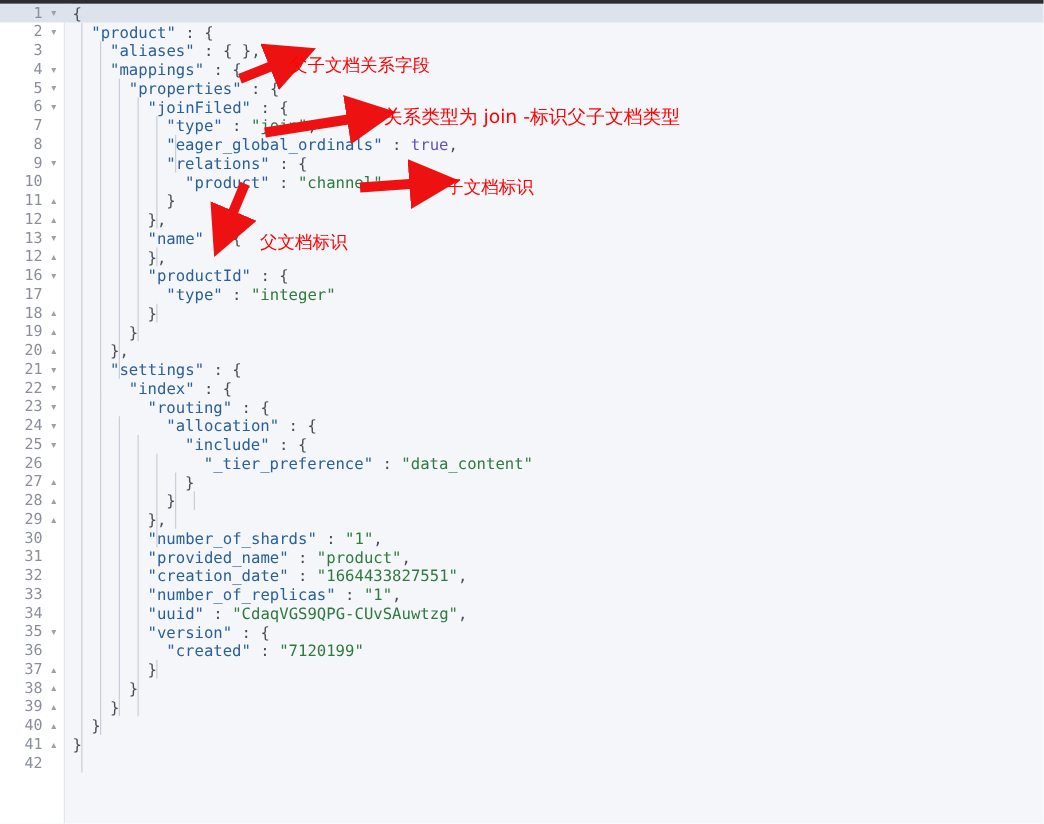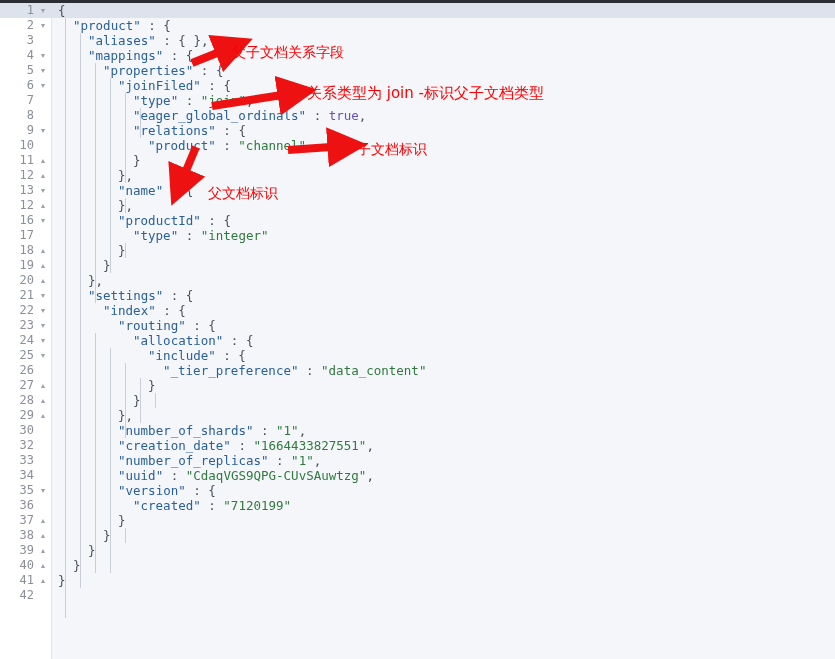--- a/index.html
+++ b/index.html
@@ -167,20 +167,21 @@
       <div class="row"><span class="lnum">21</span><span class="fold">▾</span><span class="code" style="padding-left: 30px;"><span class="k">"settings"</span> <span class="p">:</span> <span class="p">{</span></span></div>
       <div class="row"><span class="lnum">22</span><span class="fold">▾</span><span class="code" style="padding-left: 45px;"><span class="k">"index"</span> <span class="p">:</span> <span class="p">{</span></span></div>
       <div class="row"><span class="lnum">23</span><span class="fold">▾</span><span class="code" style="padding-left: 60px;"><span class="k">"routing"</span> <span class="p">:</span> <span class="p">{</span></span></div>
       <div class="row"><span class="lnum">24</span><span class="fold">▾</span><span class="code" style="padding-left: 75px;"><span class="k">"allocation"</span> <span class="p">:</span> <span class="p">{</span></span></div>
       <div class="row"><span class="lnum">25</span><span class="fold">▾</span><span class="code" style="padding-left: 90px;"><span class="k">"include"</span> <span class="p">:</span> <span class="p">{</span></span></div>
       <div class="row"><span class="lnum">26</span><span class="fold"></span><span class="code" style="padding-left: 105px;"><span class="k">"_tier_preference"</span> <span class="p">:</span> <span class="s">"data_content"</span></span></div>
       <div class="row"><span class="lnum">27</span><span class="fold">▴</span><span class="code" style="padding-left: 90px;"><span class="p">}</span></span></div>
       <div class="row"><span class="lnum">28</span><span class="fold">▴</span><span class="code" style="padding-left: 75px;"><span class="p">}</span></span></div>
       <div class="row"><span class="lnum">29</span><span class="fold">▴</span><span class="code" style="padding-left: 60px;"><span class="p">}</span><span class="p">,</span></span></div>
       <div class="row"><span class="lnum">30</span><span class="fold"></span><span class="code" style="padding-left: 60px;"><span class="k">"number_of_shards"</span> <span class="p">:</span> <span class="s">"1"</span><span class="p">,</span></span></div>
+      <div class="row"><span class="lnum">31</span><span class="fold"></span><span class="code" style="padding-left: 60px;"><span class="k">"provided_name"</span> <span class="p">:</span> <span class="s">"product"</span><span class="p">,</span></span></div>
       <div class="row"><span class="lnum">32</span><span class="fold"></span><span class="code" style="padding-left: 60px;"><span class="k">"creation_date"</span> <span class="p">:</span> <span class="s">"1664433827551"</span><span class="p">,</span></span></div>
       <div class="row"><span class="lnum">33</span><span class="fold"></span><span class="code" style="padding-left: 60px;"><span class="k">"number_of_replicas"</span> <span class="p">:</span> <span class="s">"1"</span><span class="p">,</span></span></div>
       <div class="row"><span class="lnum">34</span><span class="fold"></span><span class="code" style="padding-left: 60px;"><span class="k">"uuid"</span> <span class="p">:</span> <span class="s">"CdaqVGS9QPG-CUvSAuwtzg"</span><span class="p">,</span></span></div>
       <div class="row"><span class="lnum">35</span><span class="fold">▾</span><span class="code" style="padding-left: 60px;"><span class="k">"version"</span> <span class="p">:</span> <span class="p">{</span></span></div>
       <div class="row"><span class="lnum">36</span><span class="fold"></span><span class="code" style="padding-left: 75px;"><span class="k">"created"</span> <span class="p">:</span> <span class="s">"7120199"</span></span></div>
       <div class="row"><span class="lnum">37</span><span class="fold">▴</span><span class="code" style="padding-left: 60px;"><span class="p">}</span></span></div>
       <div class="row"><span class="lnum">38</span><span class="fold">▴</span><span class="code" style="padding-left: 45px;"><span class="p">}</span></span></div>
       <div class="row"><span class="lnum">39</span><span class="fold">▴</span><span class="code" style="padding-left: 30px;"><span class="p">}</span></span></div>
       <div class="row"><span class="lnum">40</span><span class="fold">▴</span><span class="code" style="padding-left: 15px;"><span class="p">}</span></span></div>
       <div class="row"><span class="lnum">41</span><span class="fold">▴</span><span class="code" style="padding-left: 0px;"><span class="p">}</span></span></div>

